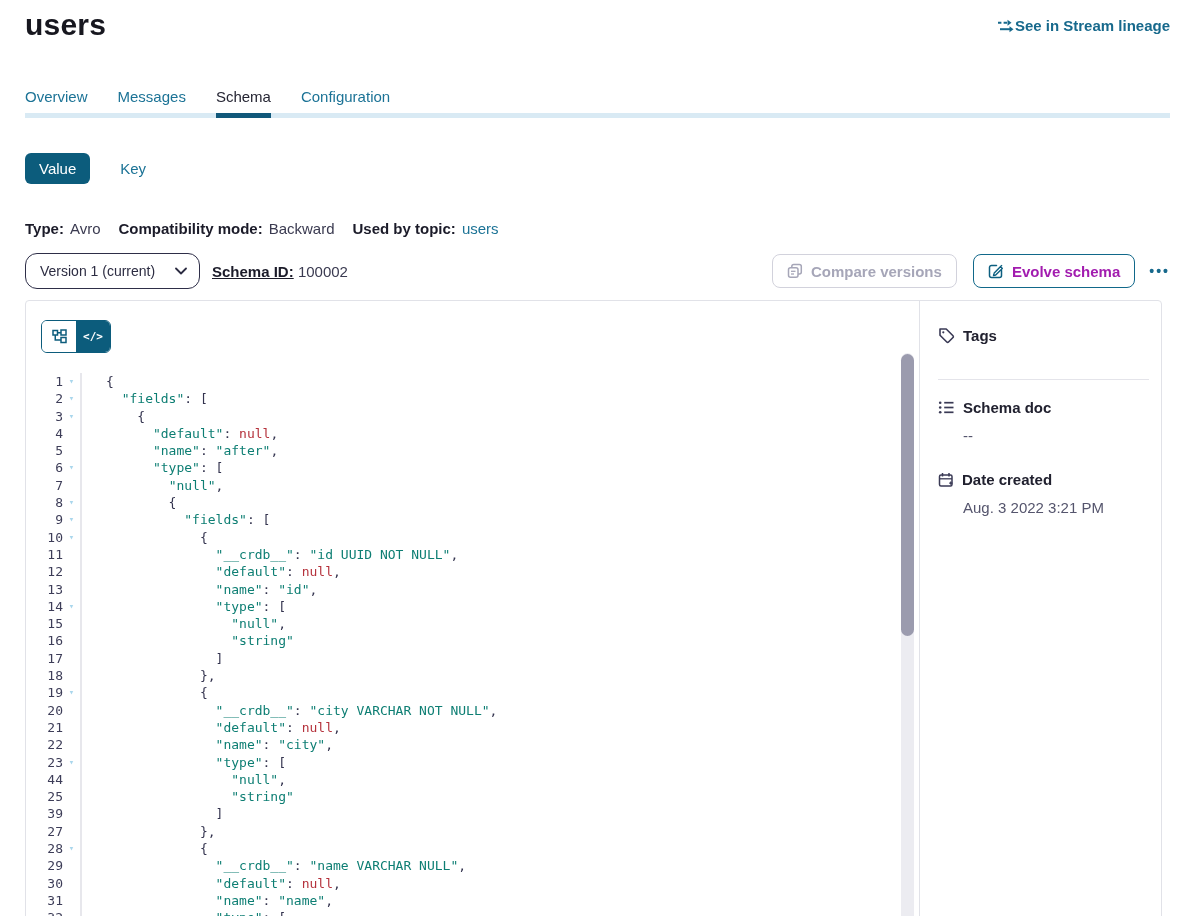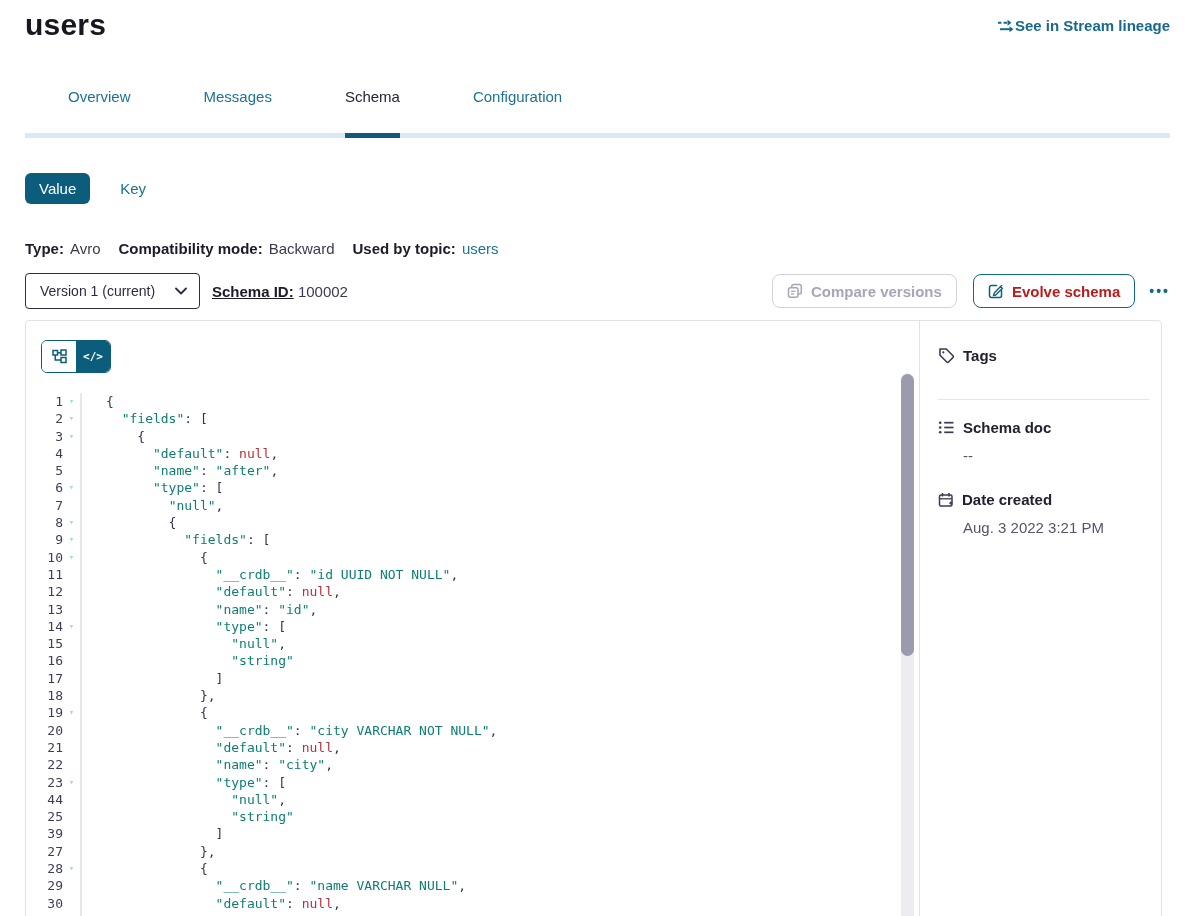--- a/index.html
+++ b/index.html
@@ -11,49 +11,49 @@
   .page { padding:8px 19px 0 25px; }
 
   
   .top-row { display:flex; justify-content:space-between; align-items:flex-start; }
   .page-title { font-size:30px; font-weight:700; margin:0; color:#17171f; letter-spacing:.2px; }
   .lineage { display:flex; align-items:center; gap:0; color:#17698c; font-weight:700;
              font-size:15px; margin-top:9px; cursor:pointer; }
 
   
   .tabs { display:flex; gap:30px; margin-top:46px; border-bottom:5px solid #d9eaf4; }
-  .tab { font-size:15px; color:#1c7396; padding-bottom:28px; cursor:pointer;margin-left:43px; }
+  .tab { font-size:15px; color:#1c7396; padding-bottom:8px; cursor:pointer; }
   .tab.active { color:#252533; font-weight:500; border-bottom:5px solid #11587a; margin-bottom:-5px; }
 
   
   .serde { margin-top:35px; display:flex; align-items:center; }
   .btn-value { background:#0c5c7c; color:#fff; border:none; border-radius:6px;
                font-size:15px; font-family:inherit; padding:7px 14px; cursor:pointer; }
   .btn-key { background:none; border:none; color:#1c7396; font-size:15px;
              font-family:inherit; margin-left:24px; cursor:pointer; }
 
   
   .meta { margin-top:36px; font-size:15px; display:flex; gap:18px; color:#3a3a50; }
   .meta .grp { display:flex; gap:6px; }
   .meta b { color:#1b1b29; font-weight:700; }
   .meta .link { color:#1c7396; cursor:pointer; }
 
   
   .version-row { margin-top:16px; display:flex; align-items:center; }
-  .select { width:175px; height:36px; border:1px solid #2e2e48; border-radius:4px;
+  .select { width:175px; height:36px; border:1px solid #2e2e48; border-radius:12px;
             display:flex; align-items:center; justify-content:space-between;
             padding:0 12px 0 14px; font-size:14px; color:#2c2c42; cursor:pointer; background:#fff; }
   .schema-id { margin-left:12px; font-size:15px; color:#3a3a50; }
   .schema-id b { color:#1b1b29;text-decoration:underline; }
   .right-actions { margin-left:auto; display:flex; align-items:center; gap:16px; }
   .btn-outline { height:34px; border-radius:8px; background:#fff; font-family:inherit;
                  font-size:15px; font-weight:600; display:flex; align-items:center;
                  gap:8px; padding:0 14px; cursor:pointer; }
   .btn-compare { border:1px solid #d2d2dc; color:#a6a6b8; }
-  .btn-evolve  { border:1px solid #11688a; color:#b91c1c; }
+  .btn-evolve  { border:1px solid #11688a; color:#a21caf; }
   .btn-more { border:none; background:none; color:#17698c; font-size:14px; font-weight:700;
               letter-spacing:2px; cursor:pointer; padding:0; margin-left:-2px; }
 
   
   .card { margin-top:11px; width:1137px; height:660px; border:1px solid #e1e2e8;
           border-radius:4px; display:flex; }
   .editor { flex:1; position:relative; padding:19px 0 0 15px; overflow:hidden; }
   .seg { display:inline-flex; border:1px solid #0c5c7c; border-radius:6px; overflow:hidden; }
   .seg-btn { width:34px; height:31px; display:flex; align-items:center; justify-content:center;
              background:#fff; border:none; cursor:pointer; padding:0; }

